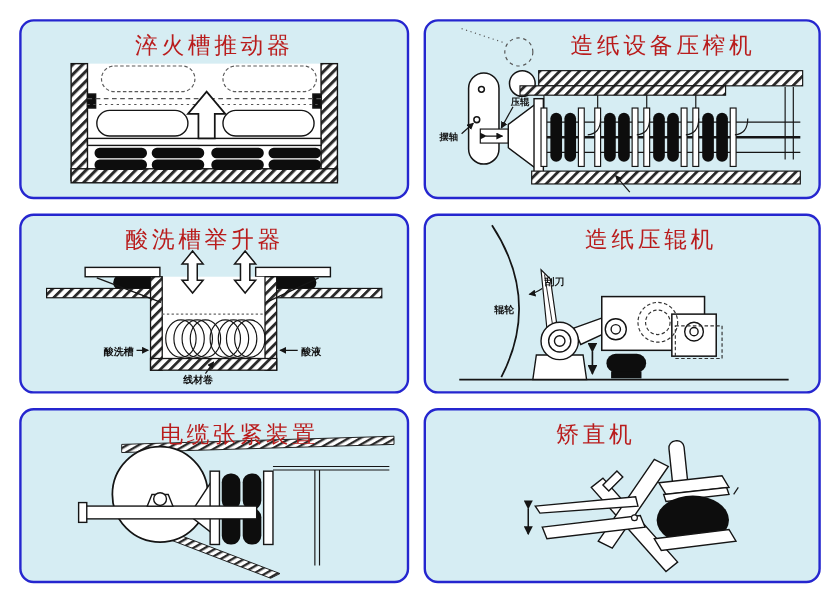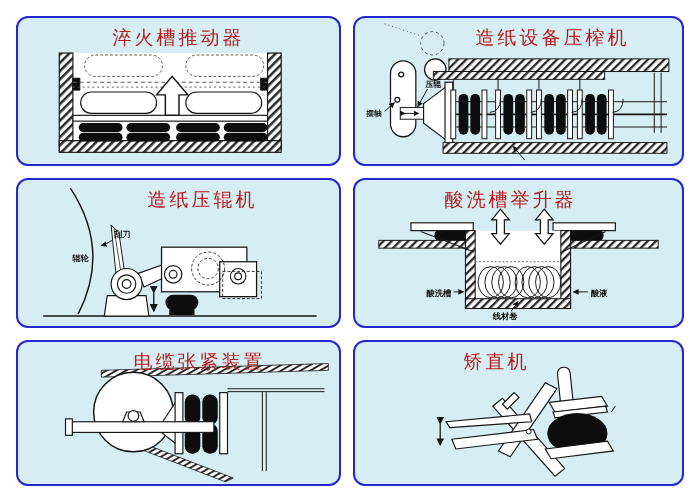--- a/index.html
+++ b/index.html
@@ -170,67 +170,20 @@
         </g>
       </g>
       <g>
         <rect x="88" y="128" width="230" height="11" fill="url(#p2h)" stroke="#151515"></rect>
         <line x1="172" y1="146" x2="160" y2="132" stroke="#151515" marker-end="url(#p2a)"></line>
       </g>
     </svg>
   </div>
 
   <div class="panel">
-    <div class="panel-title t-p4">造纸压辊机</div>
-    <svg class="diagram" viewBox="0 0 331 150">
-      <defs>
-        <marker id="p4a" viewBox="0 0 8 8" refX="7" refY="4" markerWidth="6" markerHeight="6" orient="auto">
-          <path d="M0,0L8,4L0,8z" fill="#151515"></path>
-        </marker>
-      </defs>
-      <path d="M 54,8 Q 96,72 62,138" fill="none" stroke="#151515" stroke-width="1.5"></path>
-      <text x="56" y="83" font-size="8.5">辊轮</text>
-      <g>
-        <polygon points="96,46 104,54 110,96 101,96" fill="#ffffff" stroke="#151515"></polygon>
-        <line x1="99" y1="50" x2="106" y2="94" stroke="#151515" stroke-width="0.8"></line>
-      </g>
-      <text x="99" y="59" font-size="8.5">刮刀</text>
-      <path d="M 97,62 q -6,4 -11,5" fill="none" stroke="#151515" marker-end="url(#p4a)"></path>
-      <line x1="26" y1="140" x2="308" y2="140" stroke="#151515" stroke-width="1.5"></line>
-      <g fill="#ffffff" stroke="#151515" stroke-width="1.2">
-        <polygon points="92,119 132,119 135,140 89,140"></polygon>
-        <polygon points="124,96 152,86 156,98 130,110"></polygon>
-        <circle cx="112" cy="107" r="16"></circle>
-        <circle cx="112" cy="107" r="9.5"></circle>
-        <circle cx="112" cy="107" r="4.5"></circle>
-      </g>
-      <g fill="#ffffff" stroke="#151515" stroke-width="1.3">
-        <rect x="148" y="69" width="88" height="46"></rect>
-        <rect x="208" y="84" width="38" height="36"></rect>
-      </g>
-      <g fill="#ffffff" stroke="#151515" stroke-width="1.2">
-        <circle cx="160" cy="97" r="9"></circle>
-          <circle cx="160" cy="97" r="4"></circle>
-        <circle cx="227" cy="99" r="8"></circle>
-          <circle cx="227" cy="99" r="3.5"></circle>
-      </g>
-      <g fill="none" stroke="#333333" stroke-dasharray="3,2">
-        <circle cx="196" cy="91" r="17"></circle>
-        <circle cx="196" cy="91" r="10.5"></circle>
-        <rect x="211" y="94" width="40" height="28"></rect>
-      </g>
-      <g fill="#0d0d0d">
-        <rect x="152" y="118" width="34" height="16" rx="8"></rect>
-        <rect x="156" y="133" width="26" height="6"></rect>
-      </g>
-      <line x1="140" y1="116" x2="140" y2="135" stroke="#151515" stroke-width="1.4" marker-start="url(#p4a)" marker-end="url(#p4a)"></line>
-    </svg>
-  </div>
-
-  <div class="panel">
     <div class="panel-title t-p3">酸洗槽举升器</div>
     <svg class="diagram" viewBox="0 0 325 150">
       <defs>
         <pattern id="p3h" width="6" height="6" patternUnits="userSpaceOnUse" patternTransform="rotate(45)">
           <rect width="6" height="6" fill="#ffffff"></rect>
             <rect width="2.4" height="6" fill="#2a2a2a"></rect>
         </pattern>
         <marker id="p3a" viewBox="0 0 8 8" refX="7" refY="4" markerWidth="6" markerHeight="6" orient="auto">
           <path d="M0,0L8,4L0,8z" fill="#151515"></path>
         </marker>
@@ -273,20 +226,67 @@
       <text x="68" y="119" font-size="8.5">酸洗槽</text>
       <line x1="96" y1="115" x2="106" y2="115" stroke="#151515" marker-end="url(#p3a)"></line>
       <text x="237" y="119" font-size="8.5">酸液</text>
       <line x1="234" y1="115" x2="219" y2="115" stroke="#151515" marker-end="url(#p3a)"></line>
       <text x="136" y="143" font-size="8.5">线材卷</text>
       <line x1="155" y1="135" x2="162" y2="125" stroke="#151515" marker-end="url(#p3a)"></line>
     </svg>
   </div>
 
   <div class="panel">
+    <div class="panel-title t-p4">造纸压辊机</div>
+    <svg class="diagram" viewBox="0 0 331 150">
+      <defs>
+        <marker id="p4a" viewBox="0 0 8 8" refX="7" refY="4" markerWidth="6" markerHeight="6" orient="auto">
+          <path d="M0,0L8,4L0,8z" fill="#151515"></path>
+        </marker>
+      </defs>
+      <path d="M 54,8 Q 96,72 62,138" fill="none" stroke="#151515" stroke-width="1.5"></path>
+      <text x="56" y="83" font-size="8.5">辊轮</text>
+      <g>
+        <polygon points="96,46 104,54 110,96 101,96" fill="#ffffff" stroke="#151515"></polygon>
+        <line x1="99" y1="50" x2="106" y2="94" stroke="#151515" stroke-width="0.8"></line>
+      </g>
+      <text x="99" y="59" font-size="8.5">刮刀</text>
+      <path d="M 97,62 q -6,4 -11,5" fill="none" stroke="#151515" marker-end="url(#p4a)"></path>
+      <line x1="26" y1="140" x2="308" y2="140" stroke="#151515" stroke-width="1.5"></line>
+      <g fill="#ffffff" stroke="#151515" stroke-width="1.2">
+        <polygon points="92,119 132,119 135,140 89,140"></polygon>
+        <polygon points="124,96 152,86 156,98 130,110"></polygon>
+        <circle cx="112" cy="107" r="16"></circle>
+        <circle cx="112" cy="107" r="9.5"></circle>
+        <circle cx="112" cy="107" r="4.5"></circle>
+      </g>
+      <g fill="#ffffff" stroke="#151515" stroke-width="1.3">
+        <rect x="148" y="69" width="88" height="46"></rect>
+        <rect x="208" y="84" width="38" height="36"></rect>
+      </g>
+      <g fill="#ffffff" stroke="#151515" stroke-width="1.2">
+        <circle cx="160" cy="97" r="9"></circle>
+          <circle cx="160" cy="97" r="4"></circle>
+        <circle cx="227" cy="99" r="8"></circle>
+          <circle cx="227" cy="99" r="3.5"></circle>
+      </g>
+      <g fill="none" stroke="#333333" stroke-dasharray="3,2">
+        <circle cx="196" cy="91" r="17"></circle>
+        <circle cx="196" cy="91" r="10.5"></circle>
+        <rect x="211" y="94" width="40" height="28"></rect>
+      </g>
+      <g fill="#0d0d0d">
+        <rect x="152" y="118" width="34" height="16" rx="8"></rect>
+        <rect x="156" y="133" width="26" height="6"></rect>
+      </g>
+      <line x1="140" y1="116" x2="140" y2="135" stroke="#151515" stroke-width="1.4" marker-start="url(#p4a)" marker-end="url(#p4a)"></line>
+    </svg>
+  </div>
+
+  <div class="panel">
     <div class="panel-title t-p6">电缆张紧装置</div>
     <svg class="diagram" viewBox="0 0 331 146">
       <defs>
         <pattern id="p6s" width="5" height="5" patternUnits="userSpaceOnUse" patternTransform="rotate(60)">
           <rect width="5" height="5" fill="#ffffff"></rect>
             <rect width="2" height="5" fill="#2a2a2a"></rect>
         </pattern>
       </defs>
       <polygon points="86,29 320,22 320,29 86,36" fill="url(#p6s)" stroke="#151515" stroke-width="0.8"></polygon>
       <g stroke="#151515">

